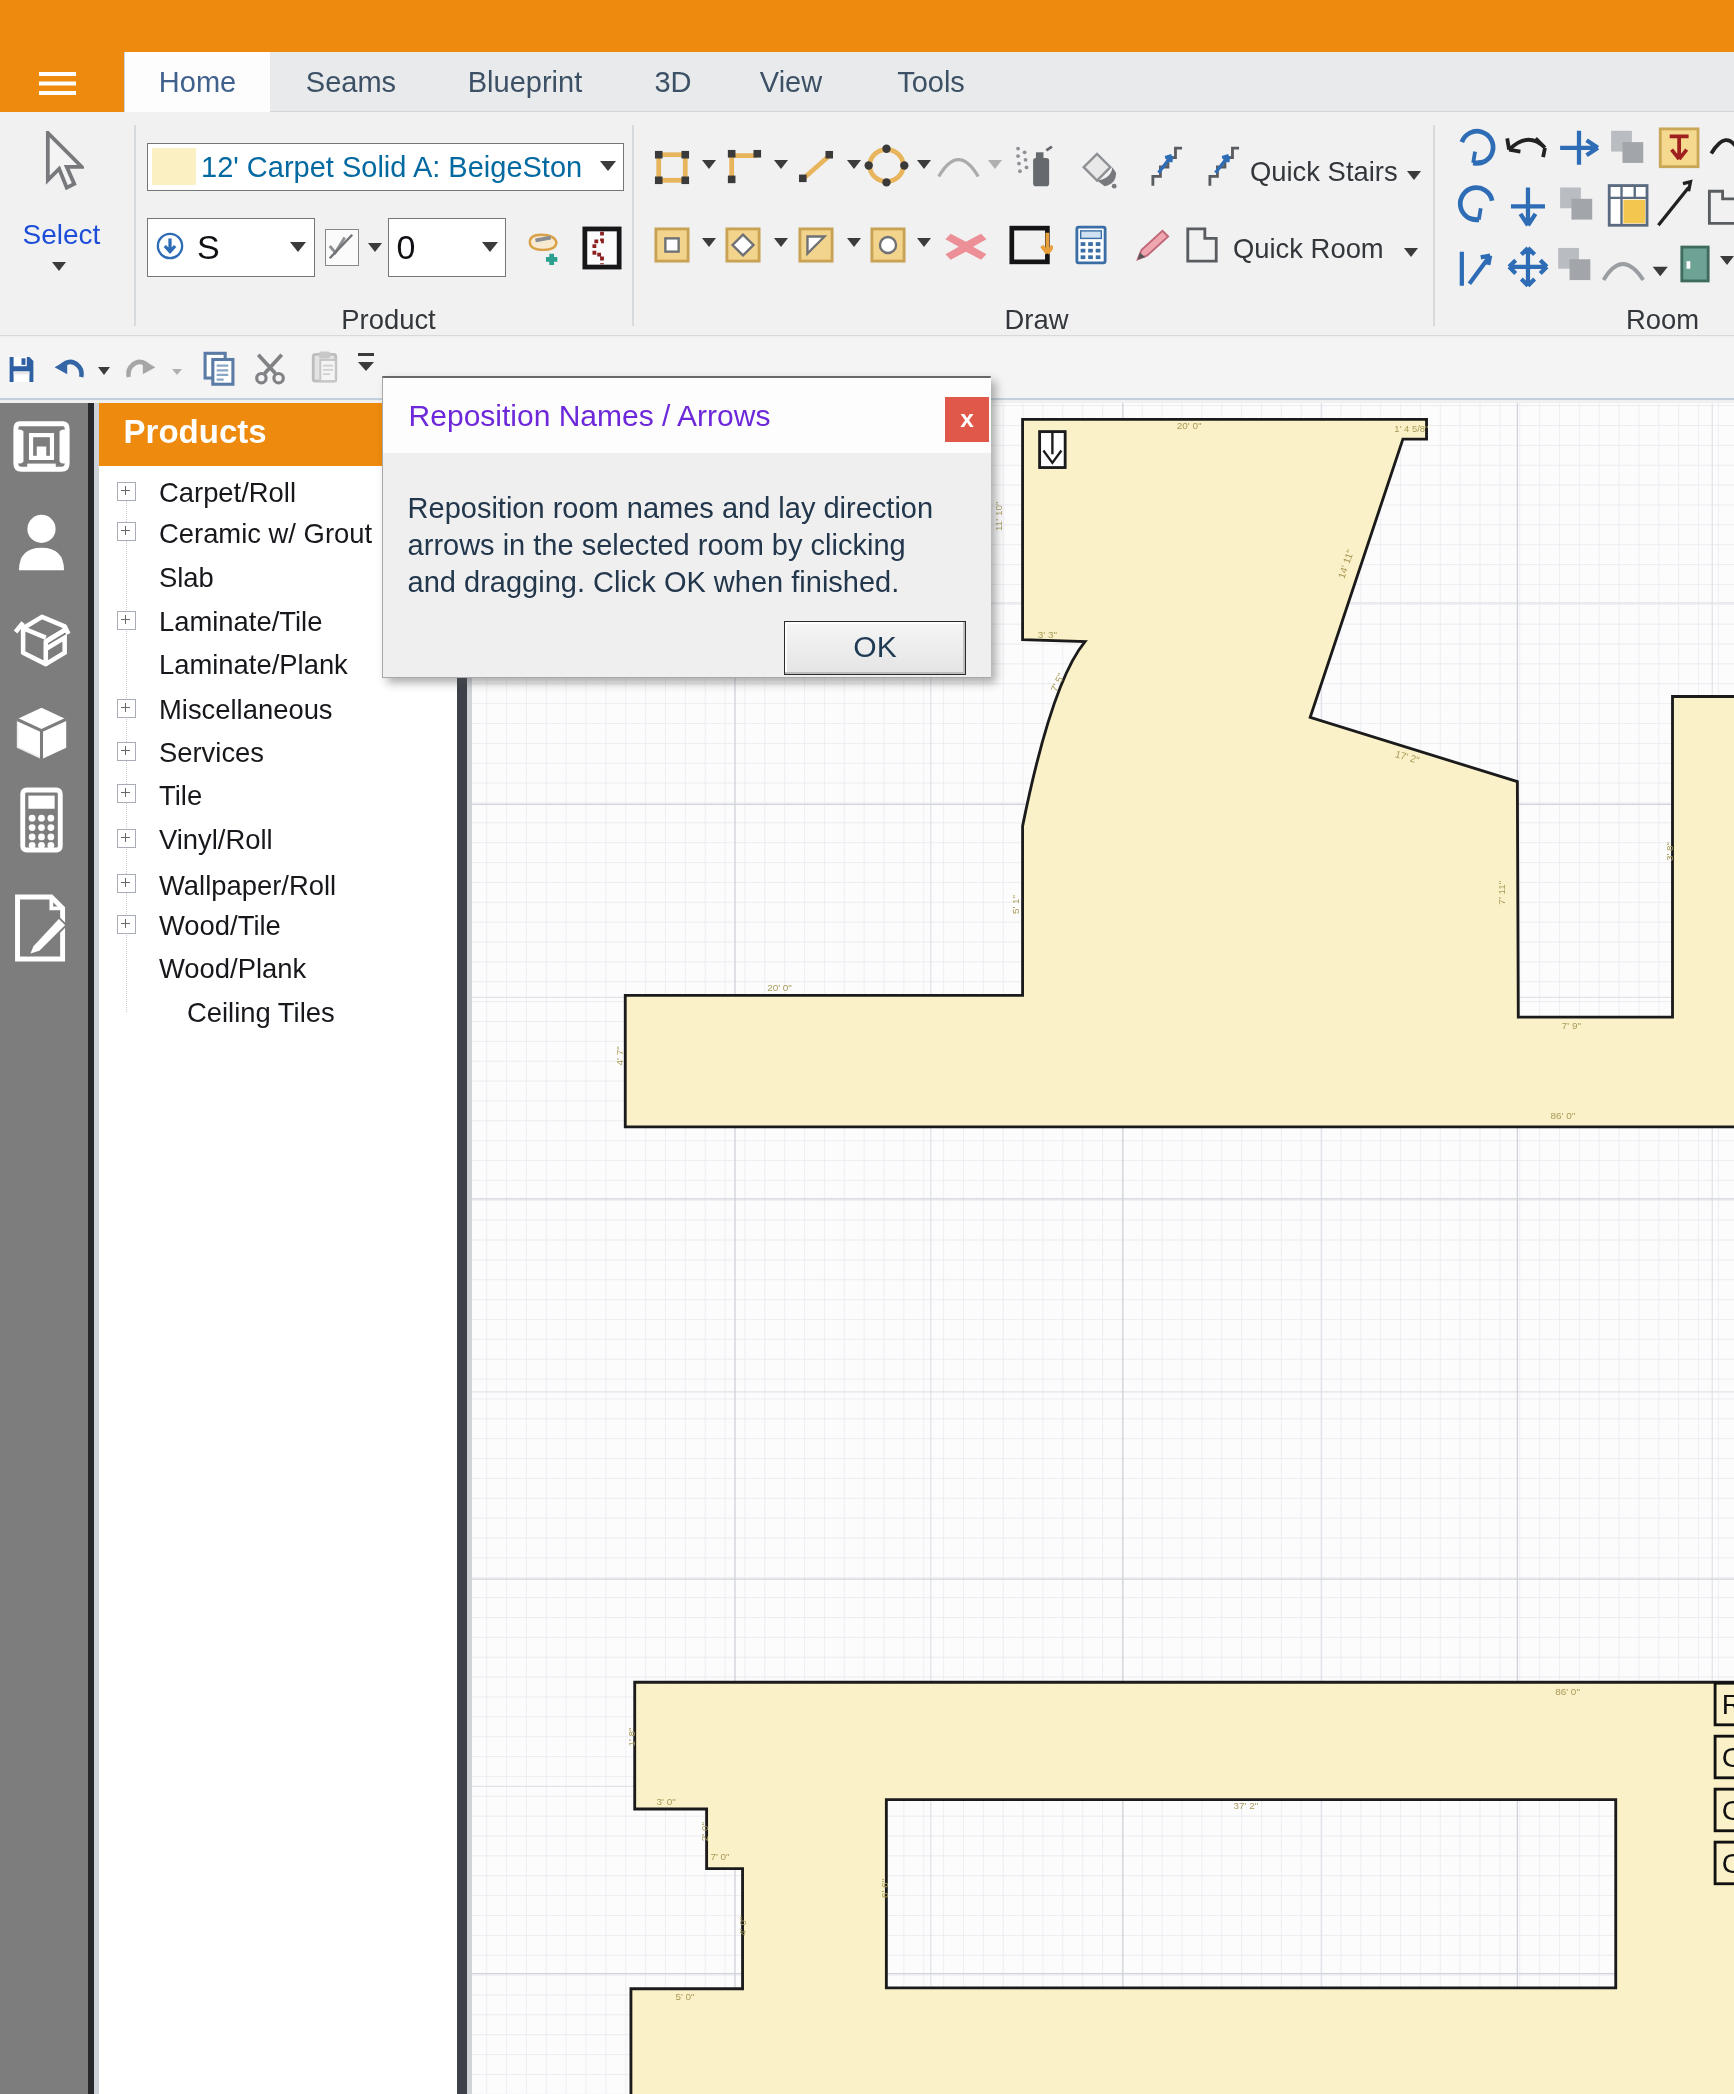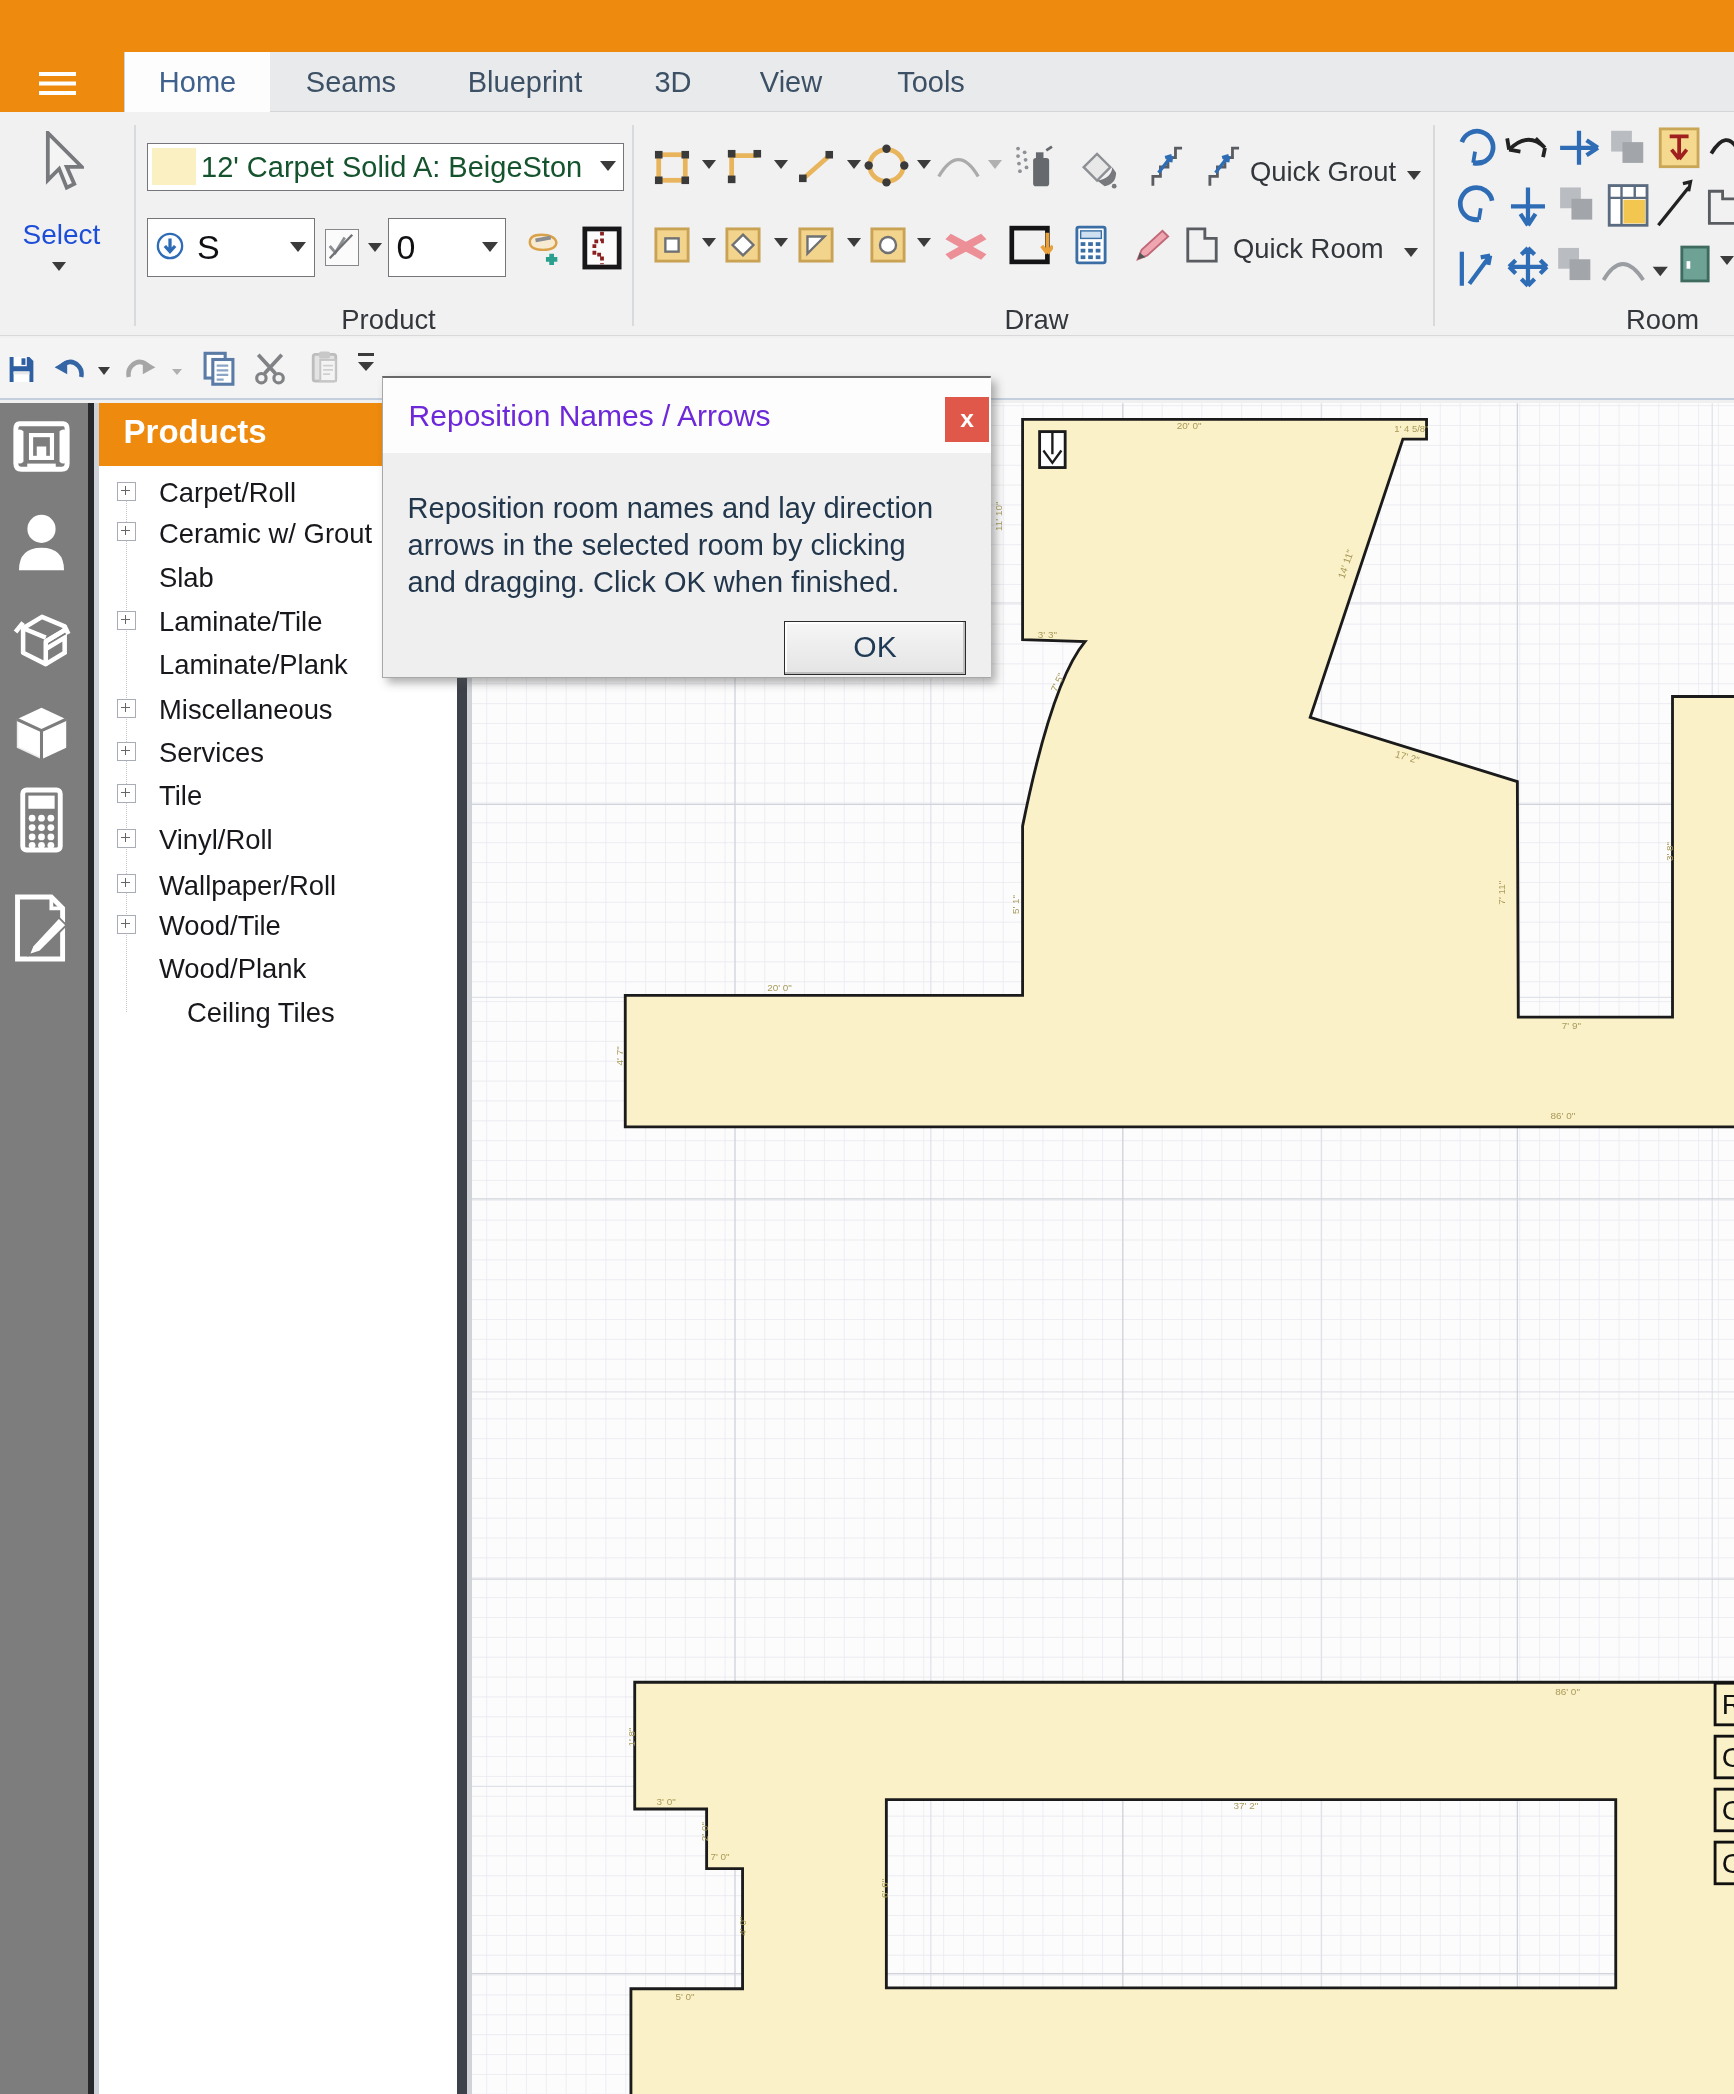--- a/index.html
+++ b/index.html
@@ -63,21 +63,21 @@
   <div class="glabel" style="left:1568px;">Room</div>
   
   <svg class="abs" style="left:40px;top:19px;" width="44" height="68" viewBox="0 0 23 36">
     <path d="M4 1 L4 26 L10 20 L14 30 L18 28 L14 19 L22 19 Z" fill="#f4f4f4" stroke="#77797c" stroke-width="2"></path>
   </svg>
   <div class="abs" style="left:0px;top:107px;width:123px;text-align:center;font-size:28px;color:#1d4ed8;">Select</div>
   <div class="cdd" style="left:52px;top:150px;border-top-width:9.5px;border-left-width:7.6px;border-right-width:7.6px;"></div>
   
   <div class="combo" style="left:147px;top:31px;width:477px;height:48px;">
     <div class="abs" style="left:3.8px;top:3.8px;width:44px;height:37px;background:#faf0c2;"></div>
-    <div class="abs" style="left:53px;top:6.6px;font-size:29px;color:#14532d;white-space:nowrap;">12' Carpet Solid A: BeigeSton</div>
+    <div class="abs" style="left:53px;top:6.6px;font-size:29px;color:#0369a1;white-space:nowrap;">12' Carpet Solid A: BeigeSton</div>
     <div class="cdd" style="left:452px;top:17px;"></div>
   </div>
   
   <div class="combo" style="left:147px;top:106px;width:168px;height:59px;">
     <svg class="abs" style="left:7.6px;top:13.2px;" width="28" height="28" viewBox="0 0 30 30">
         <circle cx="15" cy="15" r="13" fill="none" stroke="#2e6db5" stroke-width="2.5"></circle>
         <path d="M15 7 L15 20 M9.5 15 L15 21 L20.5 15" fill="none" stroke="#2e6db5" stroke-width="3.5"></path>
       </svg>
     <div class="abs" style="left:49px;top:8.5px;font-size:34px;color:#101014;">S</div>
     <div class="cdd" style="left:142px;top:23px;"></div>
@@ -157,21 +157,21 @@
     <circle cx="40" cy="38" r="2.5" fill="#77797c"></circle>
   </svg>
   <svg class="abs" style="left:1151px;top:34px;" width="32" height="42" viewBox="0 0 34 44">
     <path d="M2 42 L2 32 L10 32 L10 22 L18 22 L18 12 L26 12 L26 2 L33 2" fill="none" stroke="#595c60" stroke-width="3"></path>
     <path d="M8 28 L22 10 M22 10 L15 12 M22 10 L21 17" stroke="#2e6db5" stroke-width="3.5" fill="none"></path>
   </svg>
   <svg class="abs" style="left:1208px;top:34px;" width="32" height="42" viewBox="0 0 34 44">
     <path d="M2 42 L2 32 L10 32 L10 22 L18 22 L18 12 L26 12 L26 2 L33 2" fill="none" stroke="#595c60" stroke-width="3"></path>
     <path d="M8 28 L22 10 M22 10 L15 12 M22 10 L21 17" stroke="#2e6db5" stroke-width="3.5" fill="none"></path>
   </svg>
-  <div class="abs" style="left:1250px;top:44px;font-size:27.4px;color:#33373b;">Quick Grout</div>
+  <div class="abs" style="left:1250px;top:44px;font-size:27.4px;color:#33373b;">Quick Stairs</div>
   <div class="cdd" style="left:1407px;top:59px;border-left-width:7.6px;border-right-width:7.6px;border-top-width:9.5px;"></div>
   
   <svg class="abs" style="left:654px;top:115px;" width="36" height="36" viewBox="0 0 38 38">
     <rect x="2" y="2" width="34" height="34" fill="#f2d48c" stroke="#c9a254" stroke-width="3"></rect>
     <rect x="12" y="12" width="14" height="14" fill="#fff" stroke="#6f7174" stroke-width="2.5"></rect>
   </svg>
   <div class="cdd" style="left:702px;top:126px;border-left-width:7.6px;border-right-width:7.6px;border-top-width:9.5px;"></div>
   <svg class="abs" style="left:725px;top:115px;" width="36" height="36" viewBox="0 0 38 38">
     <rect x="2" y="2" width="34" height="34" fill="#f2d48c" stroke="#c9a254" stroke-width="3"></rect>
     <path d="M19 8 L30 19 L19 30 L8 19 Z" fill="#fff" stroke="#6f7174" stroke-width="2.5"></path>

